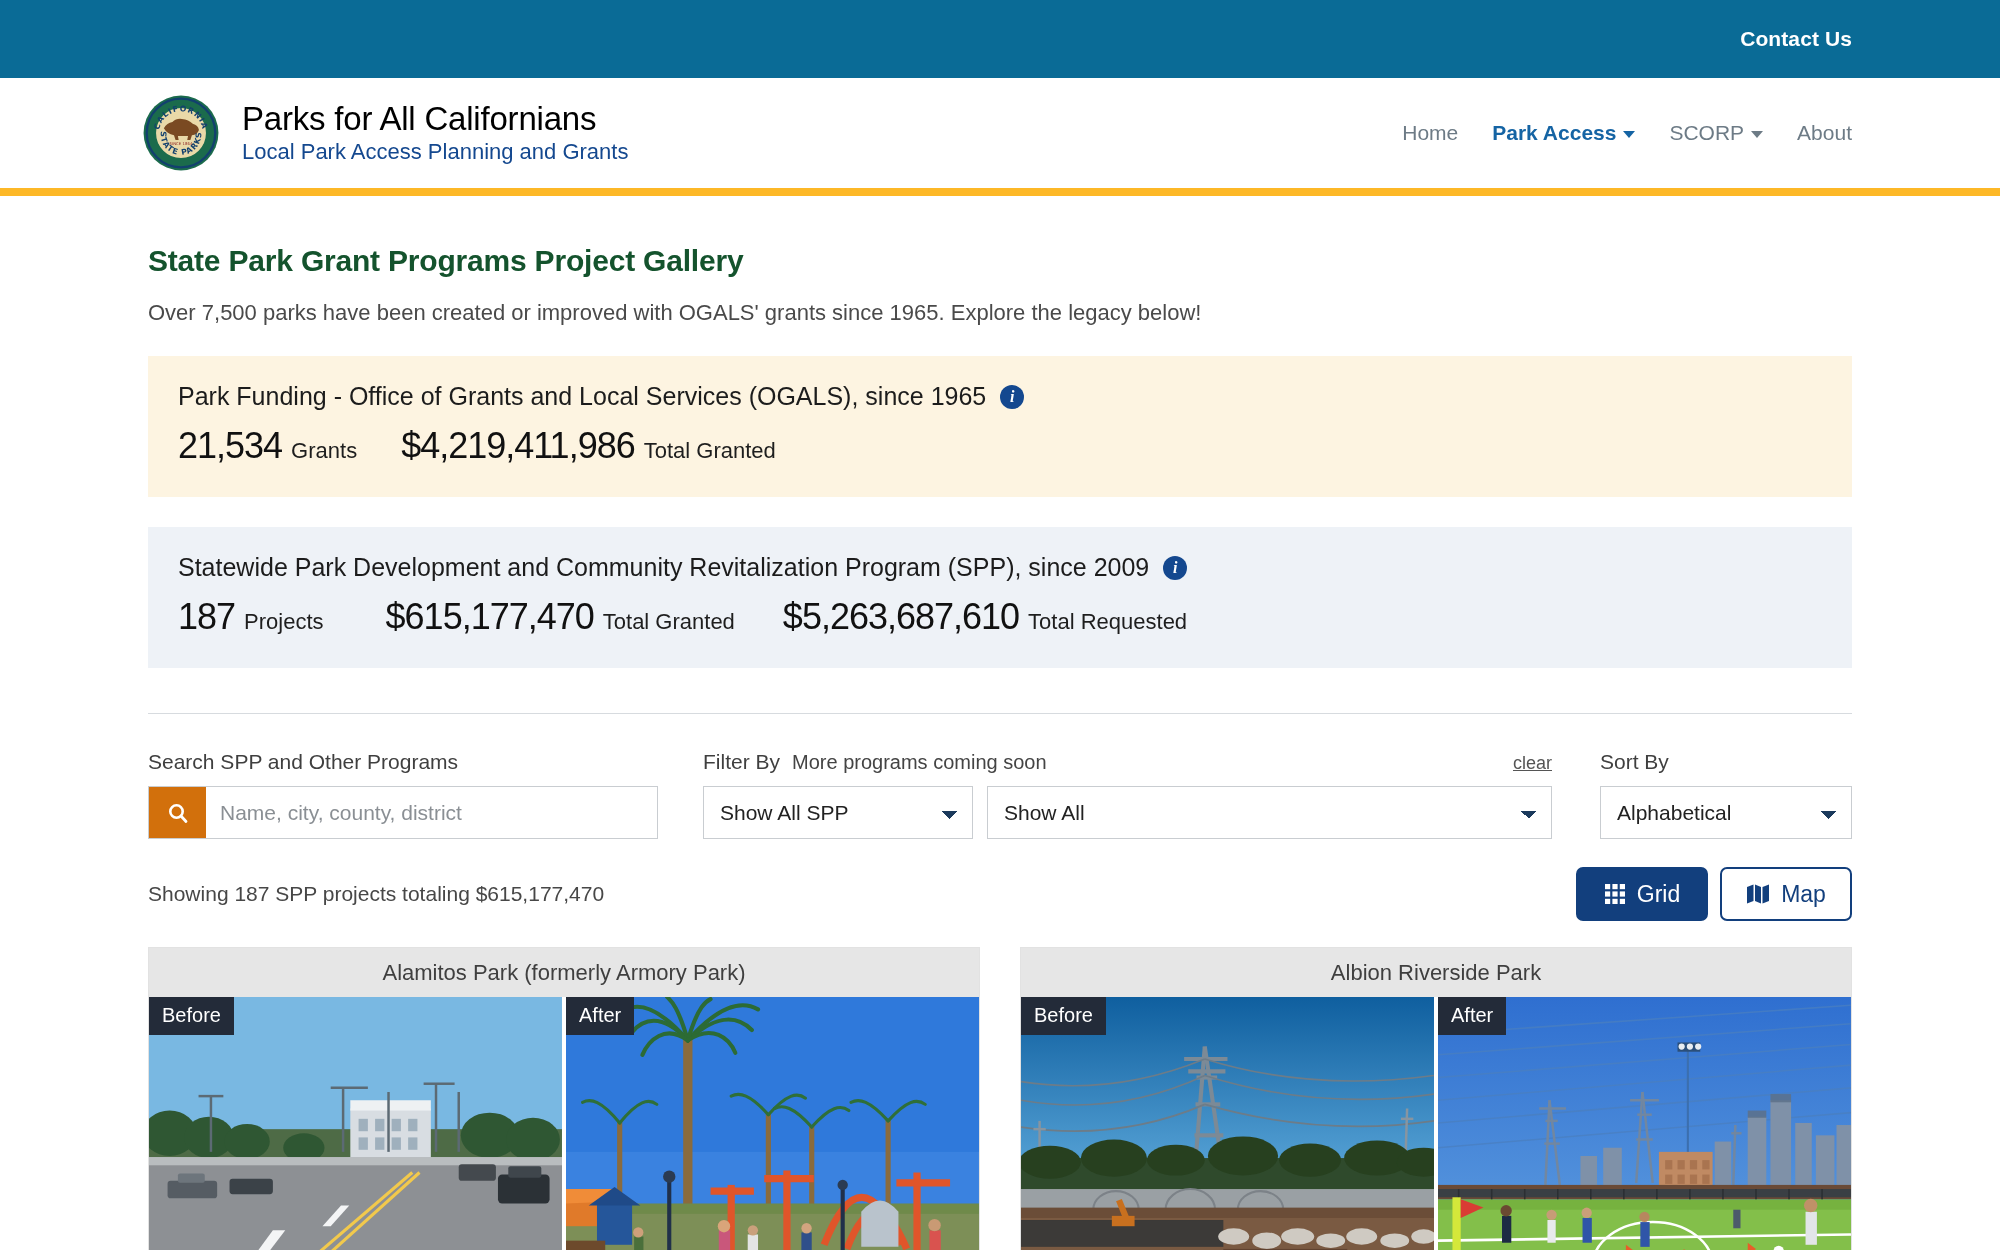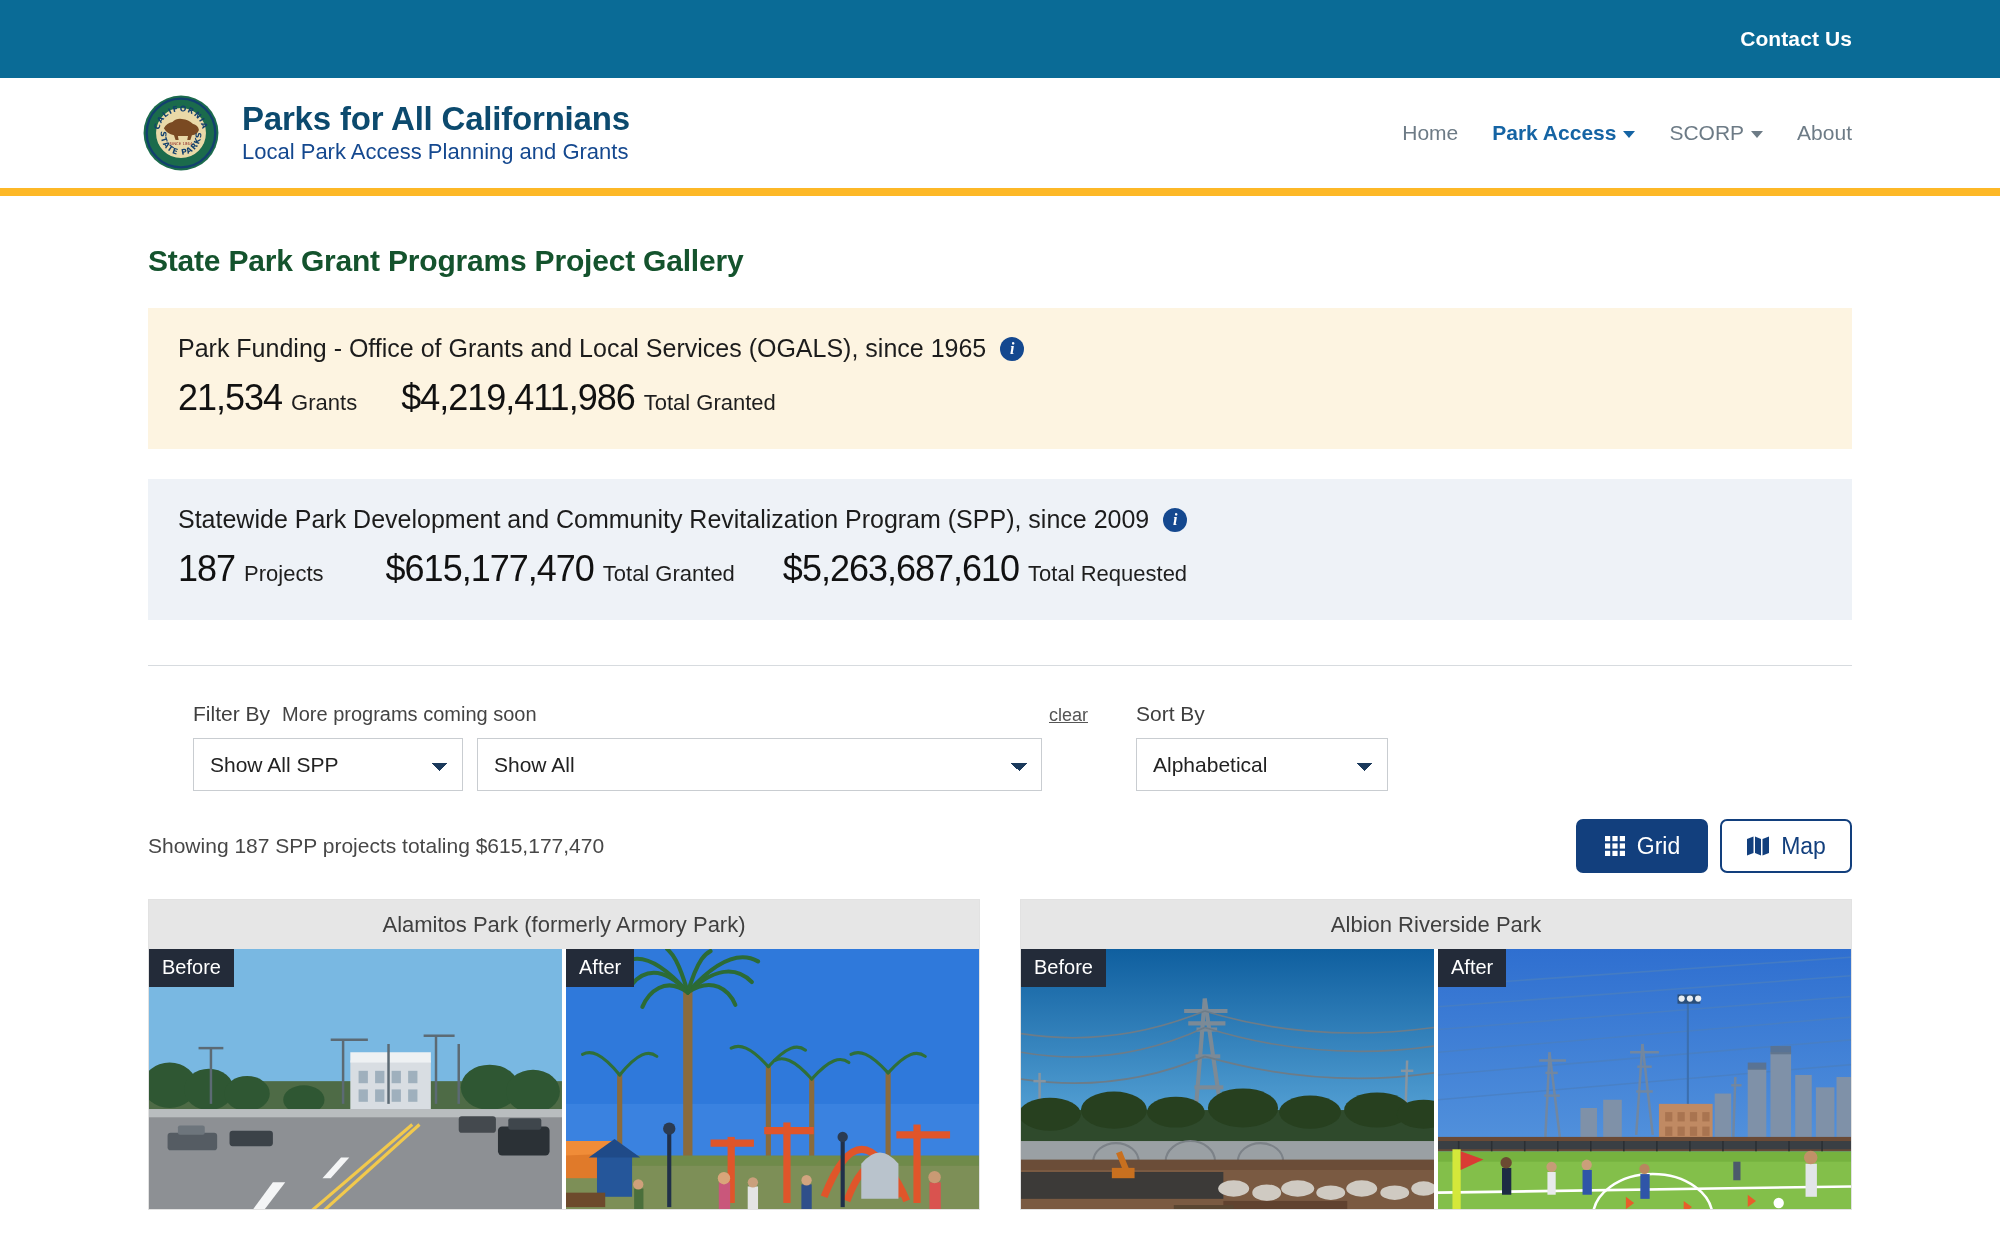--- a/index.html
+++ b/index.html
@@ -33,21 +33,21 @@
     background: #ffffff;
     display: flex;
     align-items: center;
     padding: 0 148px 0 142px;
     position: relative;
   }
   .brand { display: flex; align-items: center; gap: 22px; }
   .logo-wrap { width: 78px; height: 78px; flex: none; }
   .brand-text { line-height: 1.06; }
   .brand-title {
-    font-size: 33px; font-weight: bold; color: #0c4a6e;
+    font-size: 33px; font-weight: normal; color: #000000;
     letter-spacing: -.2px;
   }
   .brand-sub {
     font-size: 22px; color: #14488f; font-weight: 400;
     margin-top: 3px;
   }
   .mainnav {
     margin-left: auto;
     display: flex;
     align-items: center;
@@ -321,20 +321,21 @@
     <a class="navitem" href="#">
       <span>About</span>
     </a>
   </nav>
 </div>
 <div class="goldbar"></div>
 
 <div class="page">
 
   <h1 class="page-title">State Park Grant Programs Project Gallery</h1>
+  <p class="page-sub">Over 7,500 parks have been created or improved with OGALS' grants since 1965. Explore the legacy below!</p>
 
   <section class="panel cream">
     <div class="panel-head">
       <span>Park Funding - Office of Grants and Local Services (OGALS), since 1965</span>
       <span class="info-icon">i</span>
     </div>
     <div class="stats">
       <div class="stat">
         <span class="stat-num">21,534</span>
         <span class="stat-lbl">Grants</span>
@@ -367,20 +368,34 @@
         <span class="stat-num">$5,263,687,610</span>
         <span class="stat-lbl">Total Requested</span>
       </div>
     </div>
   </section>
 
   <div class="divider"></div>
 
   <div class="controls">
 
+    <div class="col-search">
+      <div class="ctl-label">
+        <span>Search SPP and Other Programs</span>
+      </div>
+      <div class="search-box">
+        <button class="search-btn">
+          <svg width="24" height="24" viewBox="0 0 24 24" aria-hidden="true">
+            <circle cx="10.5" cy="10.5" r="6.2" fill="none" stroke="#ffffff" stroke-width="2.6"></circle>
+            <line x1="15" y1="15" x2="20" y2="20.5" stroke="#ffffff" stroke-width="2.8" stroke-linecap="round"></line>
+          </svg>
+        </button>
+        <input class="search-input" type="text" placeholder="Name, city, county, district" style="">
+      </div>
+    </div>
 
     <div class="col-filter">
       <div class="ctl-label">
         <span>Filter By</span>
         <span class="ctl-hint">More programs coming soon</span>
         <a class="clear-link" href="#">clear</a>
       </div>
       <div class="filter-row">
         <select class="sel sel-spp">
           <option>Show All SPP</option>

